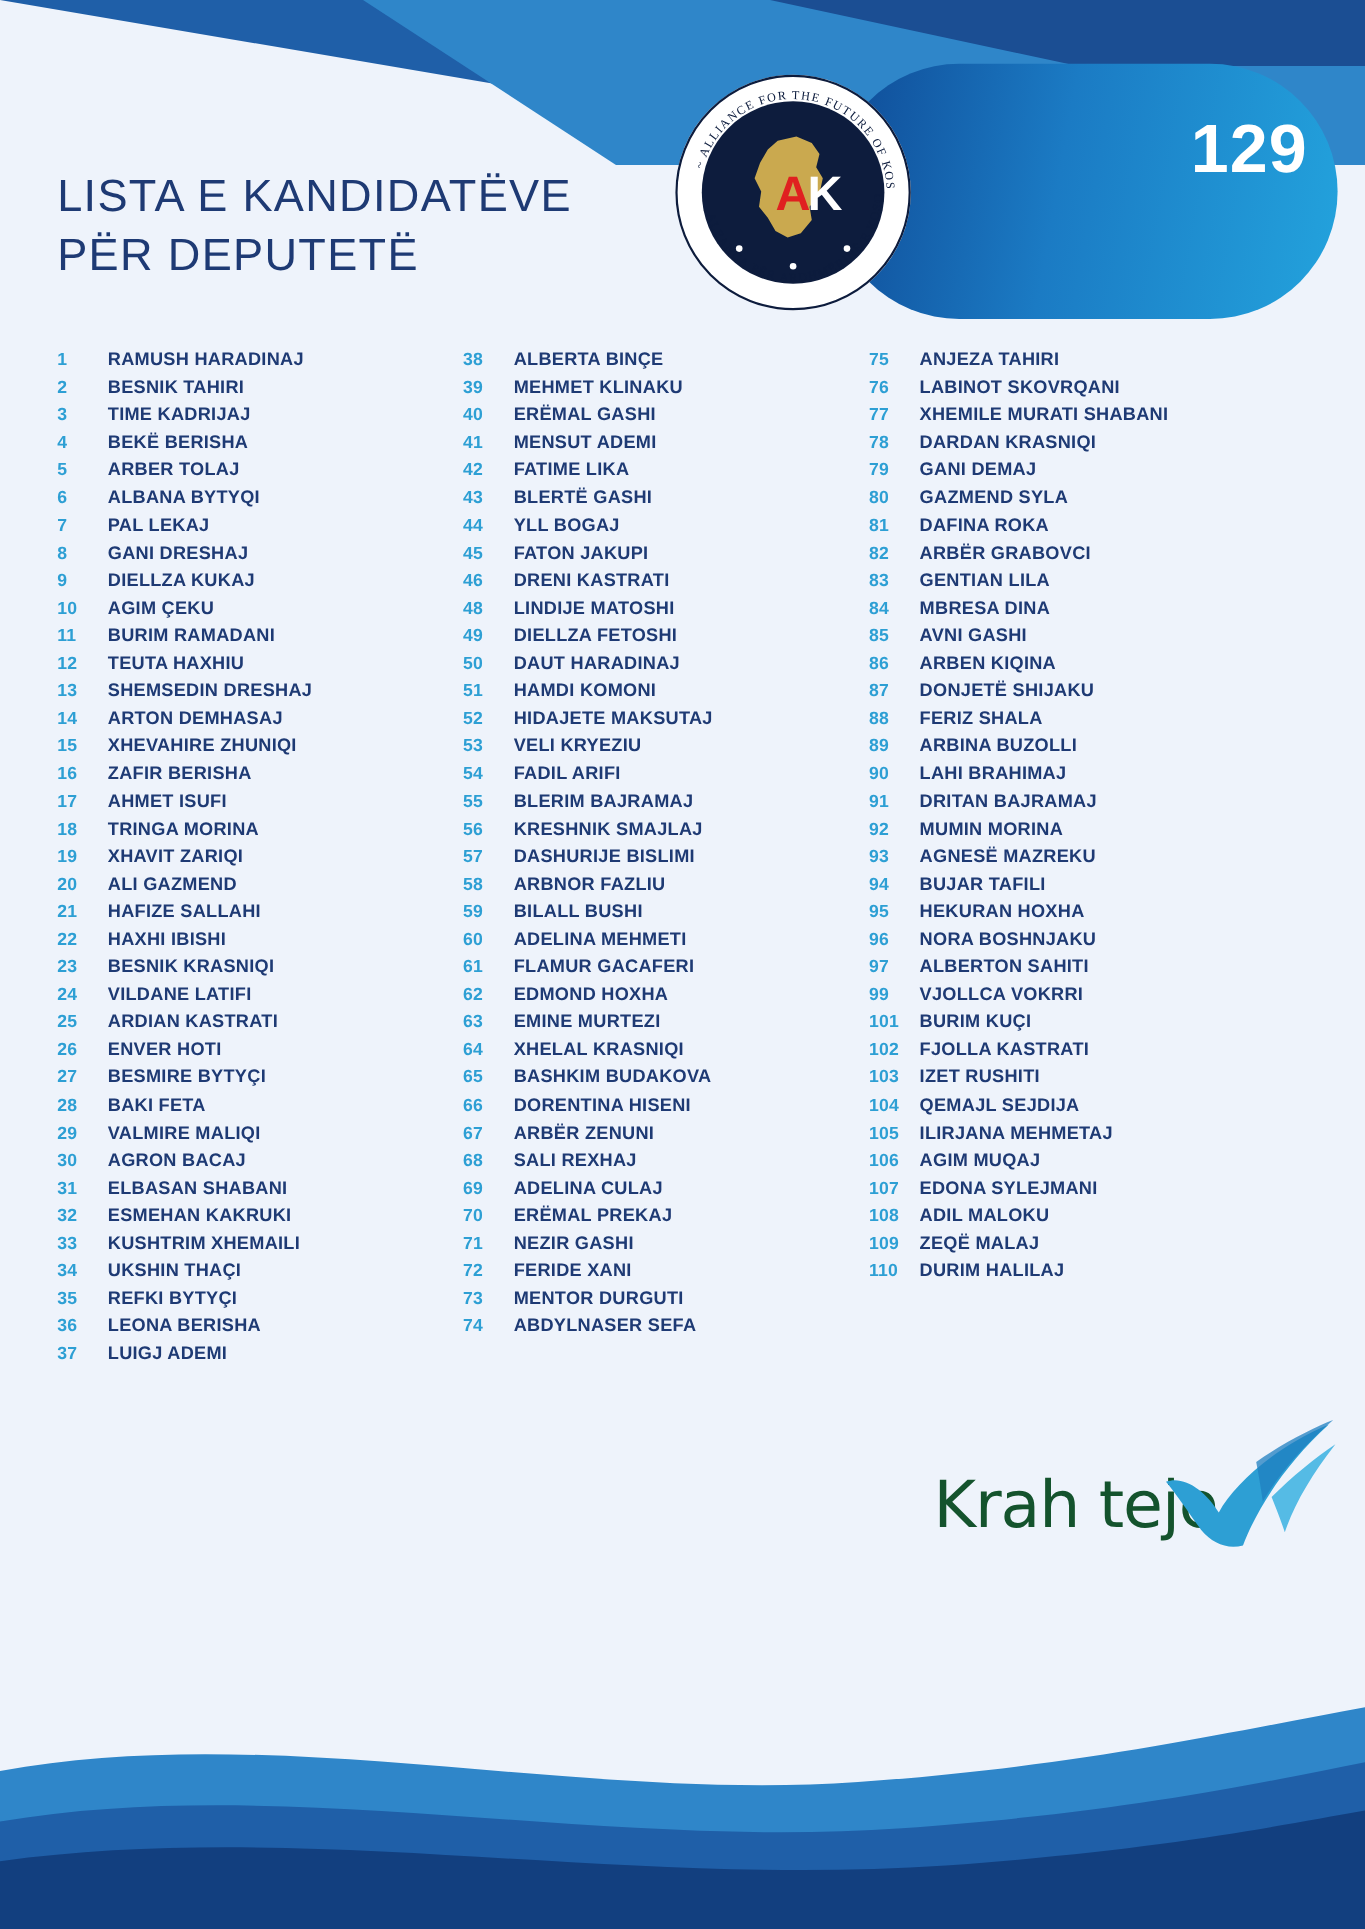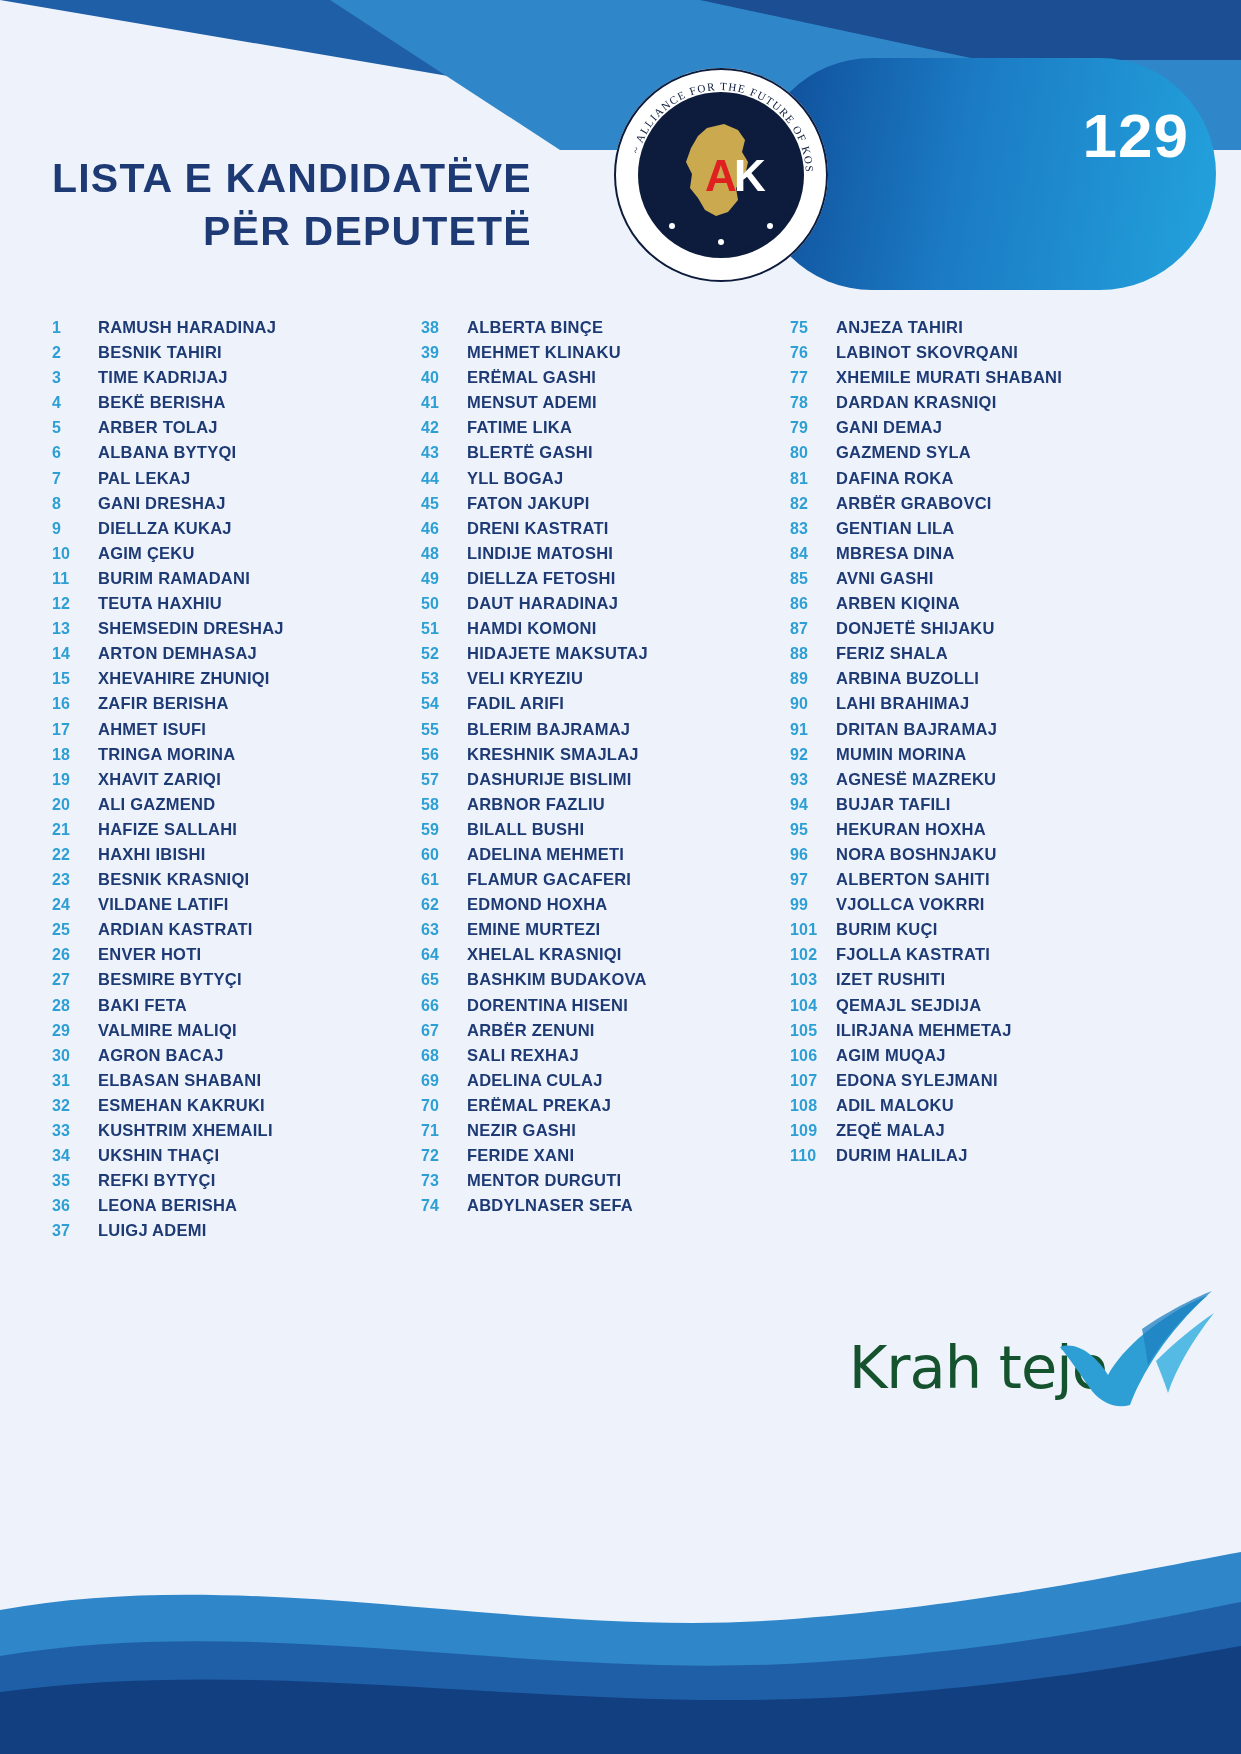--- a/index.html
+++ b/index.html
@@ -42,26 +42,25 @@
   }
   .bottom-band svg { display: block; }
 
   
   .header-title {
     position: absolute;
     left: 52px;
     top: 125px;
     color: #1e3a74;
     font-size: 41px;
-    font-weight: bold;
+    font-weight: normal;
     letter-spacing: 1.2px;
     line-height: 1.28;
     text-transform: uppercase;
     z-index: 6;
-    text-align: right;
   }
   .header-title .line2 { display: block; }
 
   
   .badge-pill {
     position: absolute;
     right: 25px;
     top: 58px;
     width: 460px;
     height: 232px;

